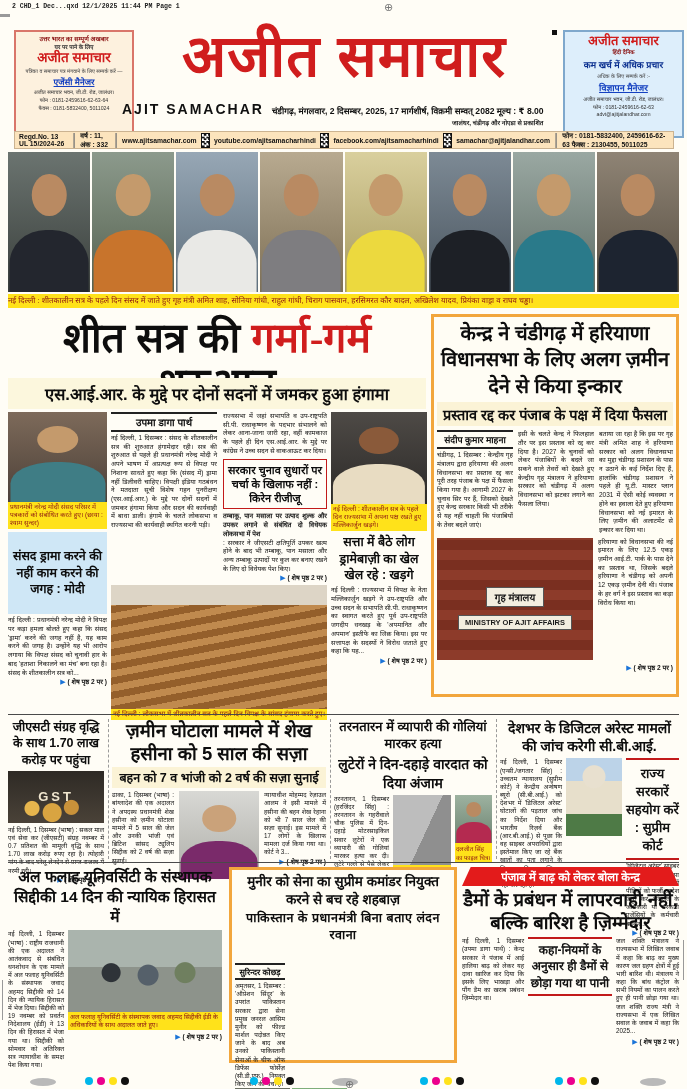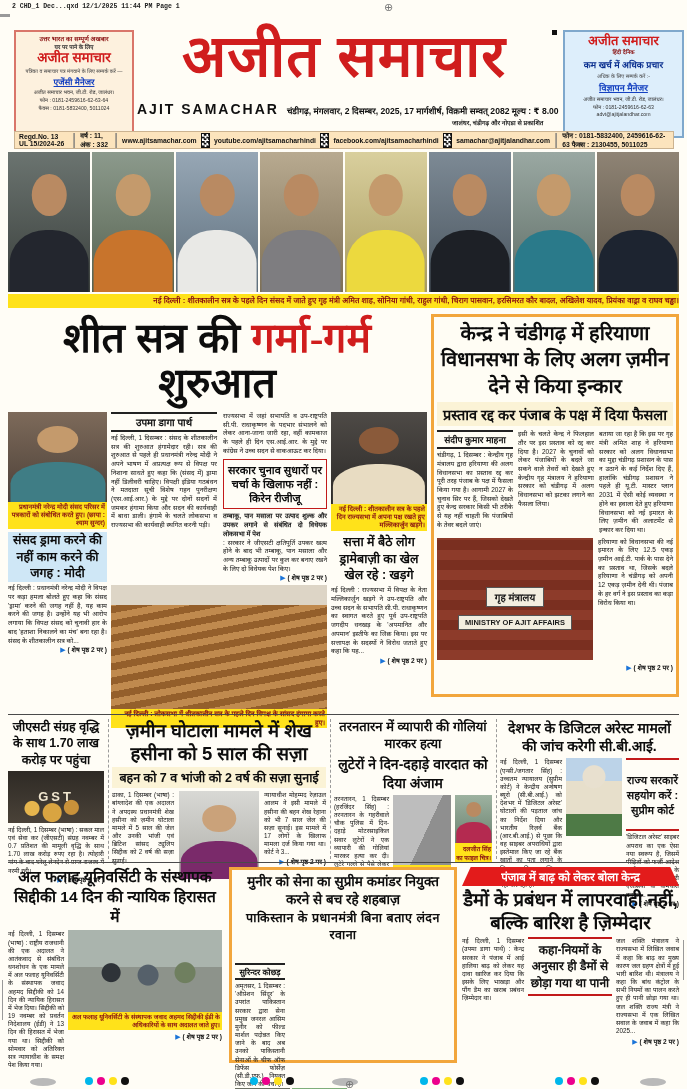--- a/index.html
+++ b/index.html
@@ -2,21 +2,21 @@
 <html><head>
 <meta charset="utf-8">
 <style>
   html,body{margin:0;padding:0;background:#e8e8e8;}
   .page{position:relative;width:687px;height:1089px;margin:0 auto;background:#fffdf6;
         font-family:"Liberation Sans","DejaVu Sans",sans-serif;overflow:hidden;outline:1px solid #ccc;}
   .abs{position:absolute;}
   .b{font-size:6.5px;line-height:1.34;text-align:justify;color:#141414;}
   .b2{font-size:6.3px;line-height:1.3;text-align:justify;color:#141414;}
   .hd{font-weight:800;color:#0d0d0d;text-align:center;}
-  .cap{background:#ffe21a;color:#8a1212;font-weight:bold;text-align:right;}
+  .cap{background:#ffe21a;color:#8a1212;font-weight:normal;text-align:left;}
   .cont{font-size:6.6px;font-weight:bold;color:#111;text-align:right;}
   .cont .arr{color:#1b74d8;font-size:7px;}
   .byline{font-weight:800;color:#101010;text-align:center;border-top:2px solid #222;border-bottom:2px solid #222;}
   .photo{position:relative;overflow:hidden;background:var(--bg,#b8c4cc);}
   .photo.person::before{content:"";position:absolute;left:50%;bottom:-8%;width:96%;height:52%;
         transform:translateX(-50%);border-radius:46% 46% 0 0;background:var(--cloth,#45505a);}
   .photo.person::after{content:"";position:absolute;left:50%;top:16%;width:42%;height:30%;
         transform:translateX(-50%);border-radius:50%;background:var(--skin,#c49a6c);}
   .vr{position:absolute;border-left:1px dashed #9a9a9a;}
   .hl{position:absolute;border-top:1px solid #4a4a4a;}
@@ -41,21 +41,21 @@
     <div style="font-size:5.2px;color:#444;margin-top:1px;">पत्रिका व समाचार पत्र मंगवाने के लिए सम्पर्क करें —</div>
     <div style="font-size:8.5px;font-weight:800;color:#1440c0;text-decoration:underline;margin-top:1px;">एजेंसी मैनेजर</div>
     <div style="font-size:5.2px;color:#333;margin-top:1px;">अजीत समाचार भवन, जी.टी. रोड, जालंधर।</div>
     <div style="font-size:5.2px;color:#333;">फोन : 0181-2459616-62-63-64</div>
     <div style="font-size:5.2px;color:#333;">फैक्स : 0181-5832400, 5011024</div>
   </div>
 
   <div class="abs" style="left:130px;top:26px;width:428px;text-align:center;font-size:58px;font-weight:800;color:#d01d1d;line-height:1.05;letter-spacing:1px;">अजीत समाचार</div>
   <div class="abs" style="left:552px;top:30px;width:5px;height:5px;background:#111;"></div>
 
-  <div class="abs" style="left:137px;top:101px;width:430px;display:flex;align-items:baseline;gap:8px;">
+  <div class="abs" style="left:122px;top:101px;width:430px;display:flex;align-items:baseline;gap:8px;">
     <span style="font-size:14px;font-weight:800;letter-spacing:2px;color:#101010;white-space:nowrap;">AJIT SAMACHAR</span>
     <span style="font-size:8.6px;font-weight:bold;color:#101010;">चंडीगढ़, मंगलवार, 2 दिसम्बर, 2025, 17 मार्गशीर्ष, विक्रमी सम्वत् 2082   मूल्य : ₹ 8.00</span>
   </div>
   <div class="abs" style="left:452px;top:118px;font-size:6.4px;font-weight:bold;color:#222;">जालंधर, चंडीगढ़ और नोएडा से प्रकाशित</div>
 
   <div class="abs" style="left:563px;top:30px;width:111px;height:100px;border:2px solid #7fa8cc;background:#ddeefb;padding:2px 3px;text-align:center;">
     <div style="font-size:13px;font-weight:800;color:#d01d1d;line-height:1.1;">अजीत समाचार</div>
     <div style="font-size:5.6px;font-weight:bold;color:#8a1212;">हिंदी दैनिक</div>
     <div style="font-size:9px;font-weight:800;color:#0a2f8f;margin-top:2px;">कम खर्च में अधिक प्रचार</div>
     <div style="font-size:5.2px;color:#444;margin-top:1px;">अधिक के लिए सम्पर्क करें :-</div>
@@ -89,20 +89,21 @@
     <div class="photo person" style="flex:1;--bg:linear-gradient(#d9cf9d,#a79a5e);--cloth:#ecd93e;--skin:#c49a6c;"></div>
     <div class="photo person" style="flex:1;--bg:linear-gradient(#7d8a95,#49545e);--cloth:#1d2026;--skin:#b98a62;"></div>
     <div class="photo person" style="flex:1;--bg:linear-gradient(#9aa8a2,#5e6d66);--cloth:#2a7a8a;--skin:#c49a6c;"></div>
     <div class="photo person" style="flex:1;--bg:linear-gradient(#8f8475,#554c40);--cloth:#1d2430;--skin:#b98a62;"></div>
   </div>
   <div class="abs cap" style="left:8px;top:294px;width:671px;height:14px;font-size:7.8px;line-height:14px;">नई दिल्ली : शीतकालीन सत्र के पहले दिन संसद में जाते हुए गृह मंत्री अमित शाह, सोनिया गांधी, राहुल गांधी, चिराग पासवान, हरसिमरत कौर बादल, अखिलेश यादव, प्रियंका वाड्रा व राघव चड्ढा।</div>
 
   <div class="abs hd" style="left:8px;top:316px;width:418px;font-size:41px;line-height:1.1;">
     <span>शीत सत्र की </span><span style="color:#d01d1d;font-family:Liberation Serif, serif;">गर्मा-गर्म</span><span> शुरुआत</span>
   </div>
+  <div class="abs hd" style="left:8px;top:378px;width:418px;background:#fcf7dd;font-size:16.5px;padding:4px 0;">एस.आई.आर. के मुद्दे पर दोनों सदनों में जमकर हुआ हंगामा</div>
 
   <div class="abs" style="left:431px;top:314px;width:248px;height:383px;border:3px solid #f2a63c;background:#fffdf4;padding:3px;box-sizing:border-box;">
     <div class="hd" style="font-size:20px;line-height:1.32;">केन्द्र ने चंडीगढ़ में हरियाणा विधानसभा के लिए अलग ज़मीन देने से किया इन्कार</div>
     <div class="hd" style="font-size:14.5px;background:#fbf3d6;padding:2px 0;margin-top:3px;">प्रस्ताव रद्द कर पंजाब के पक्ष में दिया फैसला</div>
     <div style="display:flex;gap:5px;margin-top:4px;">
       <div style="width:76px;">
         <div class="byline" style="font-size:9px;padding:1px 0;margin-bottom:2px;">संदीप कुमार माहना</div>
         <div class="b">चंडीगढ़, 1 दिसम्बर : केन्द्रीय गृह मंत्रालय द्वारा हरियाणा की अलग विधानसभा का प्रस्ताव रद्द कर पूरी तरह पंजाब के पक्ष में फैसला किया गया है। आगामी 2027 के चुनाव सिर पर हैं, जिसको देखते हुए केन्द्र सरकार किसी भी तरीके से यह नहीं चाहती कि पंजाबियों के तेवर बदले जाएं।</div>
       </div>
       <div class="b" style="width:76px;">इसी के चलते केन्द्र ने फिलहाल तौर पर इस प्रस्ताव को रद्द कर दिया है। 2027 के चुनावों को लेकर पंजाबियों के बदले जा सकने वाले तेवरों को देखते हुए केन्द्रीय गृह मंत्रालय ने हरियाणा सरकार को चंडीगढ़ में अलग विधानसभा को झटका लगाने का फैसला लिया।</div>
@@ -114,21 +115,21 @@
         <div style="background:#f3eee0;border:1px solid #555;padding:2px 6px;font-size:7.5px;font-weight:bold;color:#1a1a1a;text-align:center;">MINISTRY OF AJIT AFFAIRS</div>
       </div>
       <div class="b" style="flex:1;">हरियाणा को विधानसभा की नई इमारत के लिए 12.5 एकड़ ज़मीन आई.टी. पार्क के पास देने का प्रस्ताव था, जिसके बदले हरियाणा ने चंडीगढ़ को अपनी 12 एकड़ ज़मीन देनी थी। पंजाब के हर वर्ग ने इस प्रस्ताव का कड़ा विरोध किया था।</div>
     </div>
     <div class="cont" style="margin-top:3px;"><span class="arr">▶</span> <span>( शेष पृष्ठ 2 पर )</span></div>
   </div>
 
   <div class="abs" style="left:8px;top:412px;width:99px;">
     <div class="photo person" style="width:99px;height:90px;--bg:linear-gradient(#7d6a5a,#4c4038);--cloth:#3f7d85;--skin:#c49a6c;"></div>
     <div class="cap" style="font-size:6.6px;line-height:1.25;padding:1px 2px;">प्रधानमंत्री नरेन्द्र मोदी संसद परिसर में पत्रकारों को संबोधित करते हुए। (छाया : श्याम सुन्दर)</div>
-    <div class="hd" style="background:#cfe7f6;font-size:12.5px;line-height:1.35;padding:0 2px;margin-top:3px;">संसद ड्रामा करने की नहीं काम करने की जगह : मोदी</div>
+    <div class="hd" style="background:#cfe7f6;font-size:12.5px;line-height:1.35;padding:16px 2px;margin-top:3px;">संसद ड्रामा करने की नहीं काम करने की जगह : मोदी</div>
     <div class="b" style="margin-top:2px;">नई दिल्ली : प्रधानमंत्री नरेन्द्र मोदी ने विपक्ष पर कड़ा हमला बोलते हुए कहा कि संसद 'ड्रामा' करने की जगह नहीं है, यह काम करने की जगह है। उन्होंने यह भी आरोप लगाया कि विपक्ष संसद को चुनावी हार के बाद 'हताशा निकालने का मंच' बना रहा है। संसद के शीतकालीन सत्र को...</div>
     <div class="cont"><span class="arr">▶</span> <span>( शेष पृष्ठ 2 पर )</span></div>
   </div>
 
   <div class="abs" style="left:111px;top:412px;width:216px;">
     <div style="display:flex;gap:6px;">
       <div style="width:106px;">
         <div class="byline" style="font-size:10px;padding:1px 0;margin-bottom:2px;">उपमा डागा पार्थ</div>
         <div class="b">नई दिल्ली, 1 दिसम्बर : संसद के शीतकालीन सत्र की शुरुआत हंगामेदार रही। सत्र की शुरुआत से पहले ही प्रधानमंत्री नरेन्द्र मोदी ने अपने भाषण में अप्रत्यक्ष रूप से विपक्ष पर निशाना साधते हुए कहा कि (संसद में) ड्रामा नहीं डिलीवरी चाहिए। विपक्षी इंडिया गठबंधन ने मतदाता सूची विशेष गहन पुनरीक्षण (एस.आई.आर.) के मुद्दे पर दोनों सदनों में जमकर हंगामा किया और सदन की कार्यवाही में बाधा डाली। हंगामे के चलते लोकसभा व राज्यसभा की कार्यवाही स्थगित करनी पड़ी।</div>
       </div>
@@ -194,21 +195,21 @@
       </div>
     </div>
   </div>
 
   <div class="abs" style="left:500px;top:719px;width:179px;">
     <div class="hd" style="font-size:14px;line-height:1.3;">देशभर के डिजिटल अरेस्ट मामलों की जांच करेगी सी.बी.आई.</div>
     <div style="display:flex;gap:4px;margin-top:3px;">
       <div class="b2" style="width:62px;">नई दिल्ली, 1 दिसम्बर (एन्सी./जगतार सिंह) : उच्चतम न्यायालय (सुप्रीम कोर्ट) ने केन्द्रीय अन्वेषण ब्यूरो (सी.बी.आई.) को देशभर में 'डिजिटल अरेस्ट' घोटालों की पड़ताल जांच का निर्देश दिया और भारतीय रिज़र्व बैंक (आर.बी.आई.) से पूछा कि वह साइबर अपराधियों द्वारा इस्तेमाल किए जा रहे बैंक खातों का पता लगाने के लिए कृत्रिम बुद्धिमता (ए.आई.) का इस्तेमाल क्यों नहीं कर रहा है?</div>
       <div class="photo" style="width:56px;height:78px;flex:none;background:radial-gradient(circle at 50% 24%,#e8e0cf 0 11px,rgba(0,0,0,0) 12px),linear-gradient(#bcd3e8 0 30%,#e7dfcb 30% 72%,#4e7a46 72% 100%);"></div>
       <div style="flex:1;">
-        <div class="insetHd" style="font-size:11px;padding:12px 0;">राज्य सरकारें सहयोग करें : सुप्रीम कोर्ट</div>
+        <div class="insetHd" style="font-size:13px;padding:4px 0;">राज्य सरकारें सहयोग करें : सुप्रीम कोर्ट</div>
         <div class="b2" style="margin-top:2px;">'डिजिटल अरेस्ट' साइबर अपराध का एक ऐसा नया स्वरूप है, जिसमें पीड़ितों को फर्जी आदेश जारी कर अदालत के अधिकारी या सरकारी एजेंसियों के कर्मचारी बनकर...</div>
       </div>
     </div>
     <div class="cont"><span class="arr">▶</span> <span>( शेष पृष्ठ 2 पर )</span></div>
   </div>
 
   <div class="hl" style="left:8px;top:862px;width:671px;"></div>
 
   <div class="abs" style="left:8px;top:867px;width:214px;">
     <div class="hd" style="font-size:15.5px;line-height:1.3;">अल फलाह यूनिवर्सिटी के संस्थापक सिद्दीकी 14 दिन की न्यायिक हिरासत में</div>

